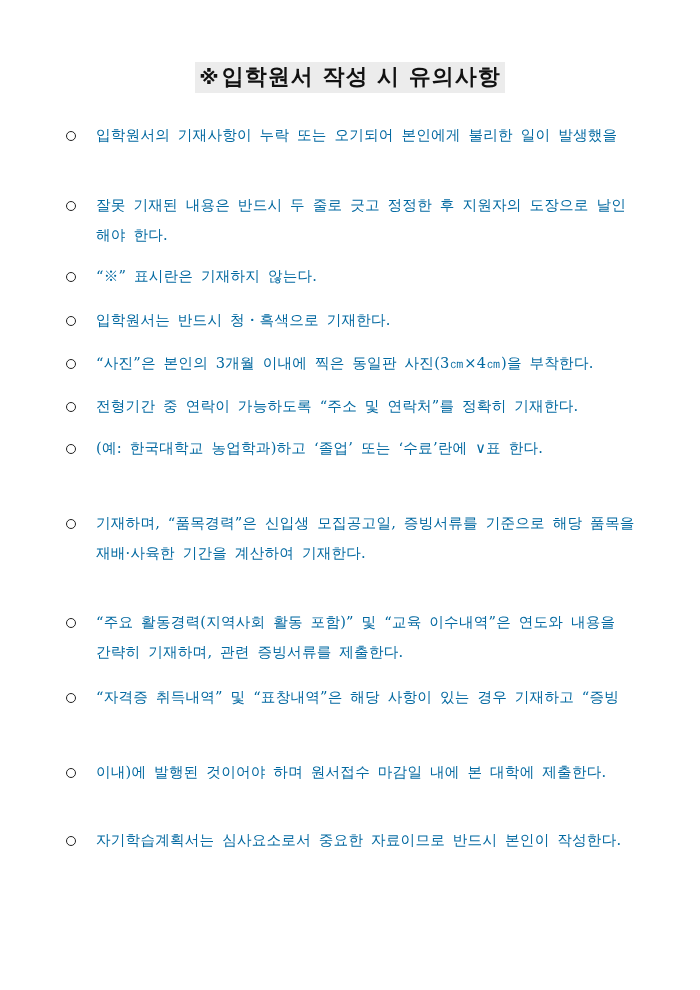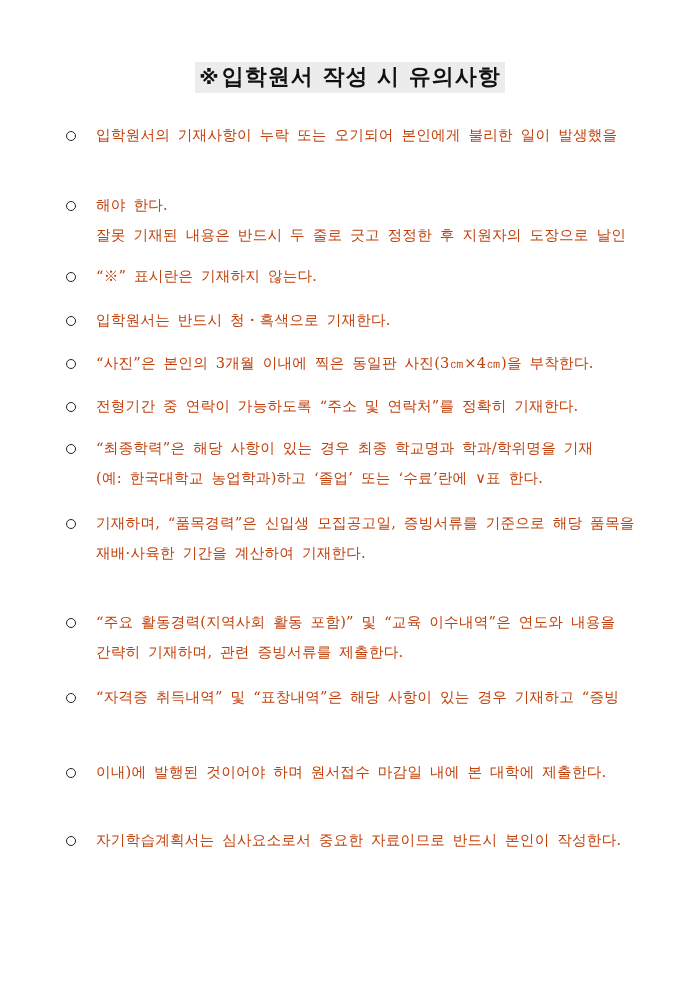--- a/index.html
+++ b/index.html
@@ -69,21 +69,21 @@
     position: absolute;
     left: 96px;
     width: 548px;
     font-size: 14.6px;
     line-height: 30px;
     top: -8px;
     text-align: justify;
     text-align-last: left;
     letter-spacing: 0.2px;
     word-spacing: 3px;
-    color: #c2410c;
+    color: #0369a1;
   }
   .text .line {
     display: block;
     white-space: nowrap;
   }
   .underlined .line {
     text-underline-offset: 3px;
   }
 </style>
 </head>
@@ -100,22 +100,22 @@
     <div class="item" style="top:128px;">
       <span class="bullet"></span>
       <div class="text">
         <span class="line">입학원서의 기재사항이 누락 또는 오기되어 본인에게 불리한 일이 발생했을</span>
       </div>
     </div>
 
     <div class="item" style="top:198px;">
       <span class="bullet"></span>
       <div class="text">
+        <span class="line">잘못 기재된 내용은 반드시 두 줄로 긋고 정정한 후 지원자의 도장으로 날인</span>
         <span class="line">해야 한다.</span>
-        <span class="line">잘못 기재된 내용은 반드시 두 줄로 긋고 정정한 후 지원자의 도장으로 날인</span>
       </div>
     </div>
 
     <div class="item" style="top:269px;">
       <span class="bullet"></span>
       <div class="text">
         <span class="line">“※” 표시란은 기재하지 않는다.</span>
       </div>
     </div>
 
@@ -136,21 +136,20 @@
     <div class="item" style="top:399px;">
       <span class="bullet"></span>
       <div class="text">
         <span class="line">전형기간 중 연락이 가능하도록 “주소 및 연락처”를 정확히 기재한다.</span>
       </div>
     </div>
 
     <div class="item" style="top:441px;">
       <span class="bullet"></span>
       <div class="text">
-        <span class="line">“최종학력”은 해당 사항이 있는 경우 최종 학교명과 학과/학위명을 기재</span>
         <span class="line">(예: 한국대학교 농업학과)하고 ‘졸업’ 또는 ‘수료’란에 ∨표 한다.</span>
       </div>
     </div>
 
     <div class="item" style="top:516px;">
       <span class="bullet"></span>
       <div class="text">
         <span class="line">기재하며, “품목경력”은 신입생 모집공고일, 증빙서류를 기준으로 해당 품목을</span>
         <span class="line">재배·사육한 기간을 계산하여 기재한다.</span>
       </div>

